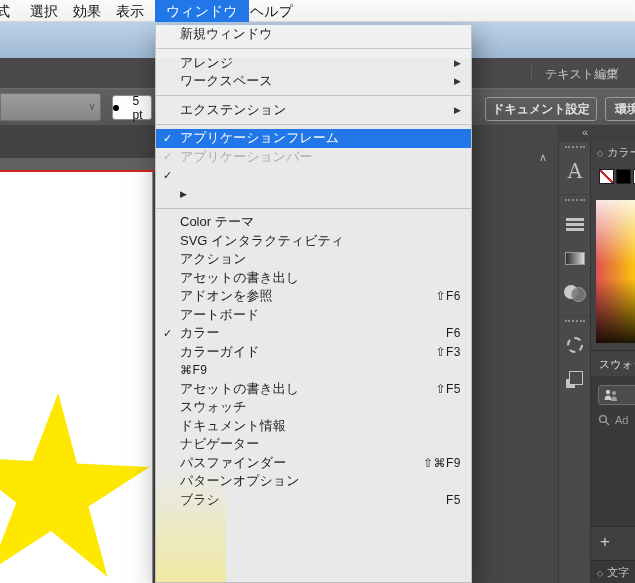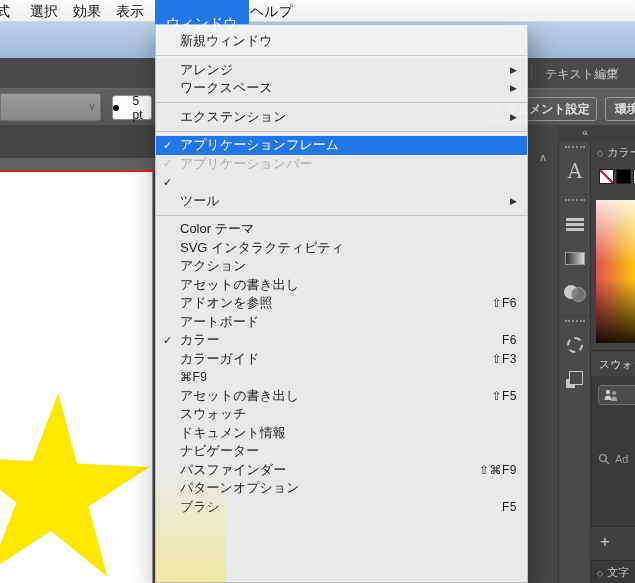--- a/index.html
+++ b/index.html
@@ -11,21 +11,21 @@
   }
   
   .menubar {
     position:absolute; left:0; top:0; width:635px; height:22px;
     background:linear-gradient(#fbfbfb,#f1f1f1);
     border-bottom:1px solid rgba(0,0,0,0.15);
     font-size:14px; color:#111; z-index:20;
   }
   .mb-item { position:absolute; top:0; height:22px; line-height:22px; white-space:nowrap; }
   .mb-item.sel {
-    background:#2277e8; color:#fff; padding:12px 11px;
+    background:#2277e8; color:#fff; padding:0 11px;
   }
   
   .wallpaper {
     position:absolute; left:0; top:22px; width:635px; height:36px;
     background:linear-gradient(#bdd2e8,#9fb9d4);
   }
   
   .workspace-bar {
     position:absolute; left:0; top:58px; width:635px; height:30px;
     background:#4a4a4a; color:#c9c9c9; font-size:12px;
@@ -98,31 +98,31 @@
   .spectrum { position:absolute; left:5px; top:59px; width:45px; height:143px;
     background:
       linear-gradient(to bottom, rgba(255,255,255,0.85), rgba(255,255,255,0) 45%),
       linear-gradient(to bottom, rgba(0,0,0,0) 55%, rgba(0,0,0,0.88)),
       linear-gradient(to right, #e05050, #ffd800);
   }
   .sw-tabbar { position:absolute; left:0; top:209px; width:45px; height:26px; background:#353535; border-top:1px solid #2c2c2c; }
   .sw-tab { display:inline-block; height:26px; line-height:26px; background:#434343; color:#ddd; font-size:11px; padding:0 8px; white-space:nowrap; border-right:1px solid #2c2c2c; }
   .sw-body { position:absolute; left:0; top:235px; width:45px; height:184px; background:#3a3a3a; }
   .lib-btn { position:absolute; left:7px; top:9px; width:46px; height:20px; background:#4c4c4c; border:1px solid #6e6e6e; border-radius:3px; display:flex; align-items:center; padding-left:4px; gap:4px; color:#ccc; font-size:10px; overflow:hidden; white-space:nowrap; }
-  .search-row { position:absolute; left:7px; top:38px; display:flex; align-items:center; gap:5px; color:#9a9a9a; font-size:11px;margin-top:39px; }
+  .search-row { position:absolute; left:7px; top:38px; display:flex; align-items:center; gap:5px; color:#9a9a9a; font-size:11px; }
   .plus-row { position:absolute; left:0; top:150px; width:45px; height:34px; border-top:1px solid #2e2e2e; background:#404040; }
   .plus-row span { position:absolute; left:9px; top:5px; font-size:17px; color:#ccc; }
   .bottom-tab { position:absolute; left:0; top:419px; width:45px; height:23px; line-height:23px; background:#383838; border-top:1px solid #2c2c2c; color:#ccc; font-size:11px; white-space:nowrap; padding-left:6px; }
   
   .menu {
-    position:absolute; left:155px; top:25px; width:373px; height:558px; z-index:10;
+    position:absolute; left:155px; top:25px; width:317px; height:558px; z-index:10;
     background:rgba(242,242,242,0.95);
     border:1px solid rgba(0,0,0,0.18); border-top:none;
     box-shadow:3px 10px 26px rgba(0,0,0,0.38);
-    padding-top:7px; overflow:hidden;
+    overflow:hidden;
   }
   .menu::after { content:""; position:absolute; left:0; bottom:0; width:70px; height:110px;
     background:linear-gradient(to top, rgba(255,232,0,0.30), rgba(255,232,0,0)); pointer-events:none; }
   .mi { display:flex; align-items:center; height:18.5px; padding:0 10px 0 7px; font-size:13px; color:#1d1d1d; white-space:nowrap; }
   .mi .chk { width:17px; font-size:11px; flex:none; }
   .mi .lbl { flex:1; overflow:hidden; }
   .mi .sc { font-size:12px; letter-spacing:0.5px; }
   .mi .arr { font-size:9px; color:#333; }
   .mi.hl { background:#2277e8; color:#fff; }
   .mi.hl .chk, .mi.hl .sc { color:#fff; }
@@ -290,21 +290,20 @@
         <span class="sc"></span>
         <span class="arr"></span>
       </div>
     <div class="mi">
         <span class="chk">✓</span>
         <span class="sc"></span>
         <span class="arr"></span>
       </div>
     <div class="mi">
         <span class="chk"></span>
-        <span class="lbl">ツール</span>
         <span class="sc"></span>
         <span class="arr">▶</span>
       </div>
     <div class="msep"></div>
     <div class="mi">
         <span class="chk"></span>
         <span class="lbl">Color テーマ</span>
         <span class="sc"></span>
         <span class="arr"></span>
       </div>

